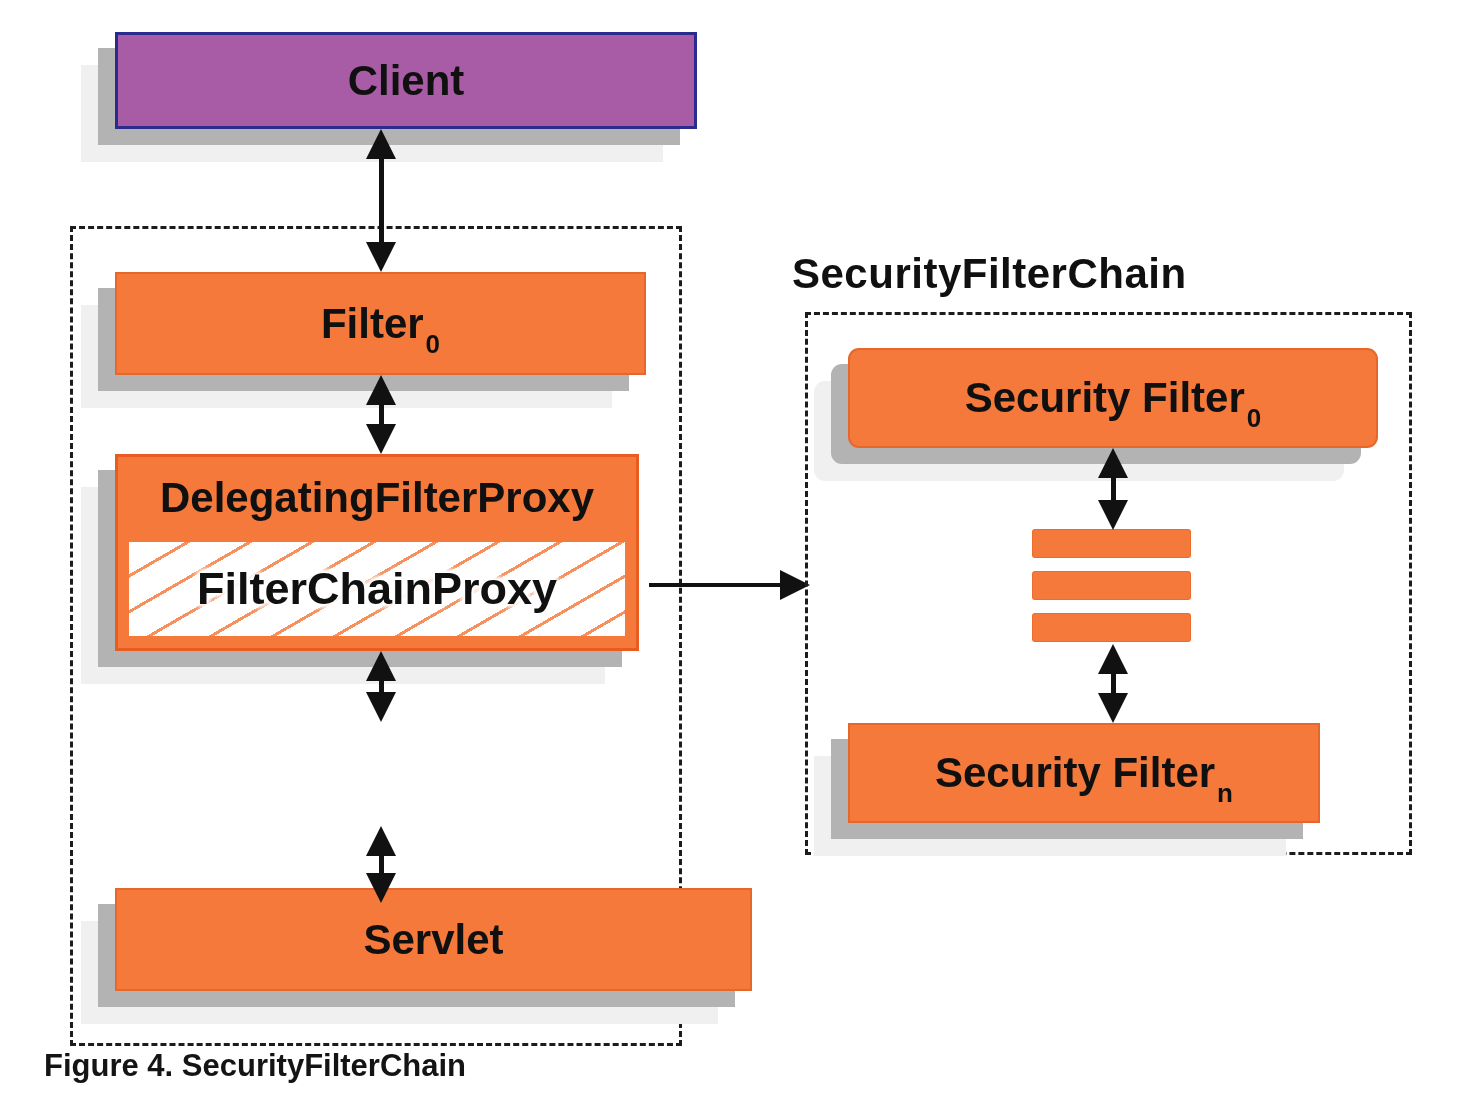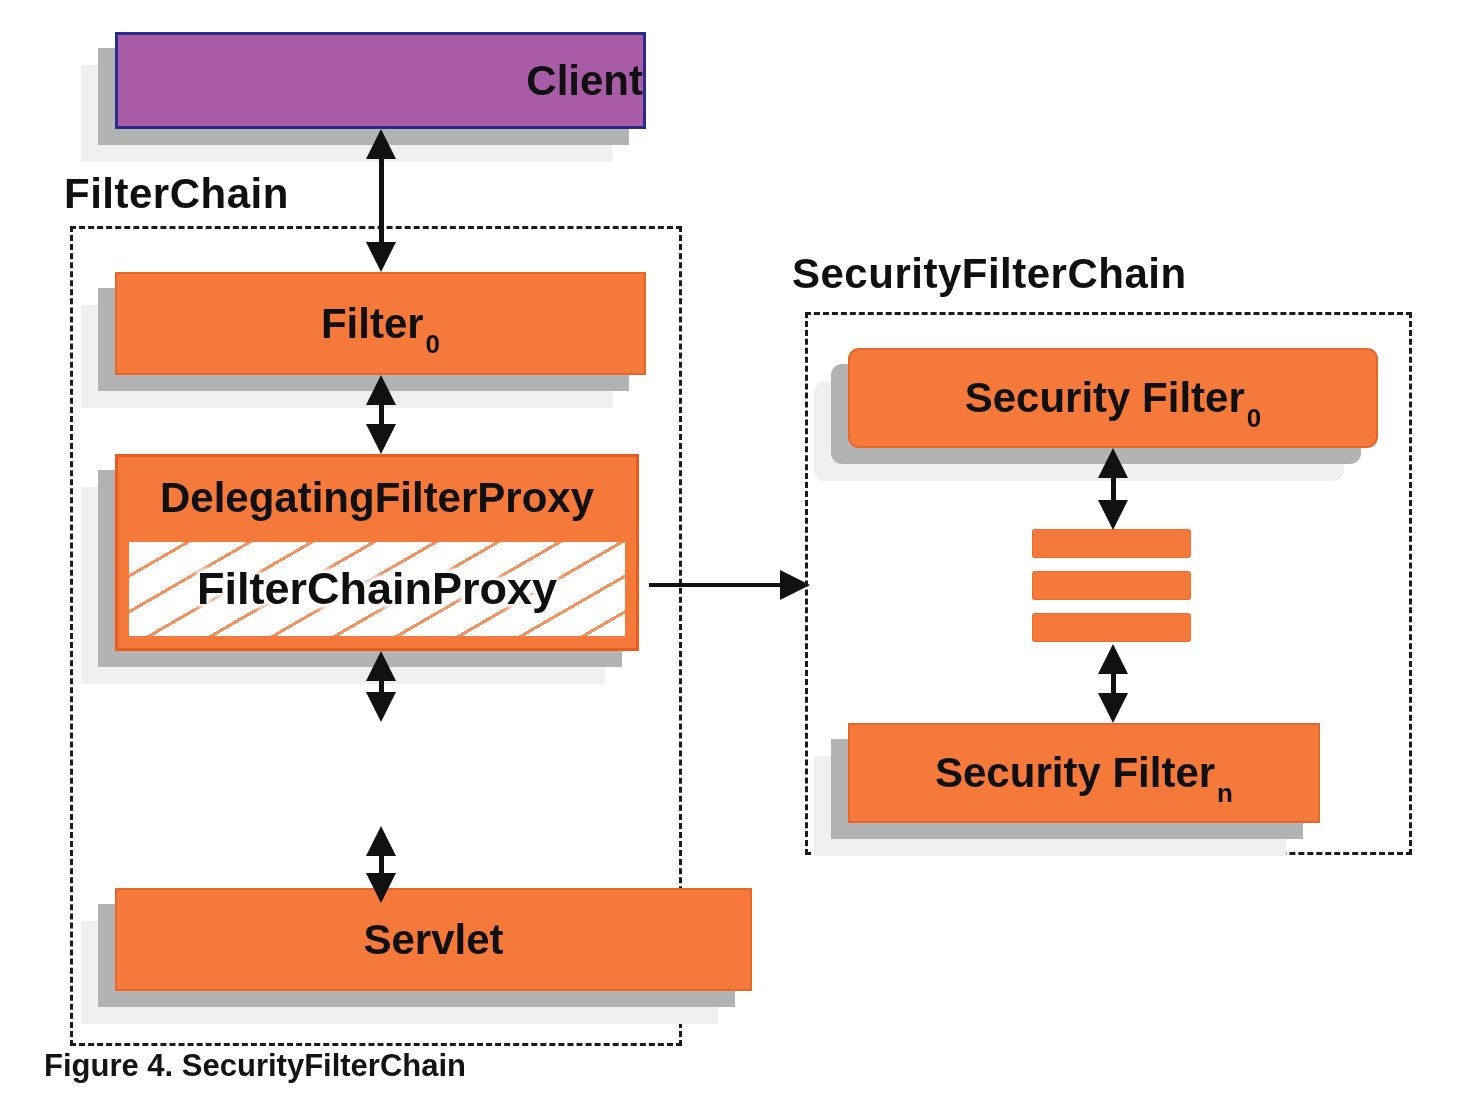--- a/index.html
+++ b/index.html
@@ -66,24 +66,23 @@
   .harrow .head-right{position:absolute;right:0;top:0;width:0;height:0;border-top:15px solid transparent;border-bottom:15px solid transparent;border-left:30px solid #111;}
   .figure-caption{
     position:absolute;left:44px;top:1048px;font-size:31px;font-weight:700;color:#141414;white-space:nowrap;
   }
 </style>
 </head>
 <body>
 
 <div class="canvas">
 
-  <div class="group-label" style="left:64px;top:170px;">FilterChain</div>
   <div class="dashed-box" style="left:70px;top:226px;width:612px;height:820px;"></div>
 
-  <div class="node purple-node" style="left:115px;top:32px;width:531px;height:97px;justify-content:flex-end;">
+  <div class="node purple-node" style="left:115px;top:32px;width:582px;height:97px;">
     <span>Client</span>
   </div>
 
   <div class="node orange-node" style="left:115px;top:272px;width:531px;height:103px;">
     <span><span>Filter</span><span class="subscript">0</span></span>
   </div>
 
   <div class="dfp-node" style="left:115px;top:454px;width:524px;height:197px;">
     <div class="dfp-title">DelegatingFilterProxy</div>
     <div class="hatch-box">

